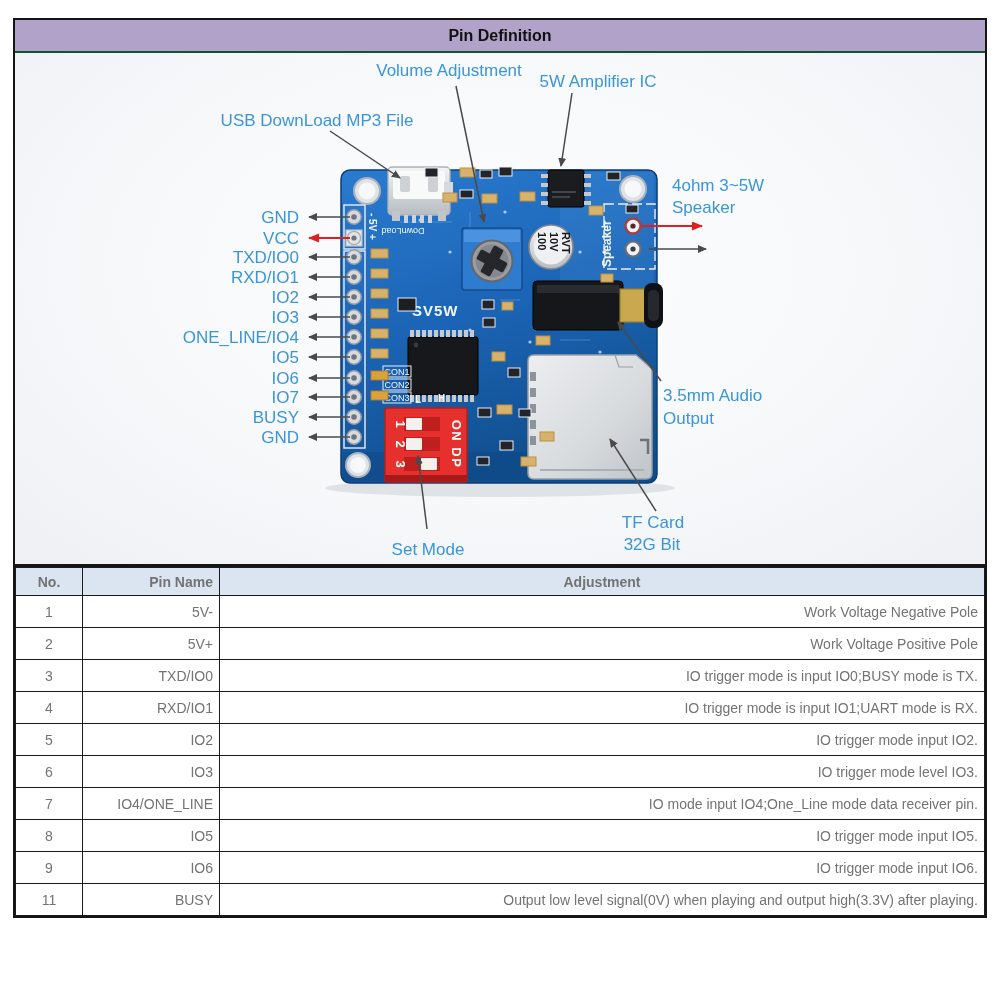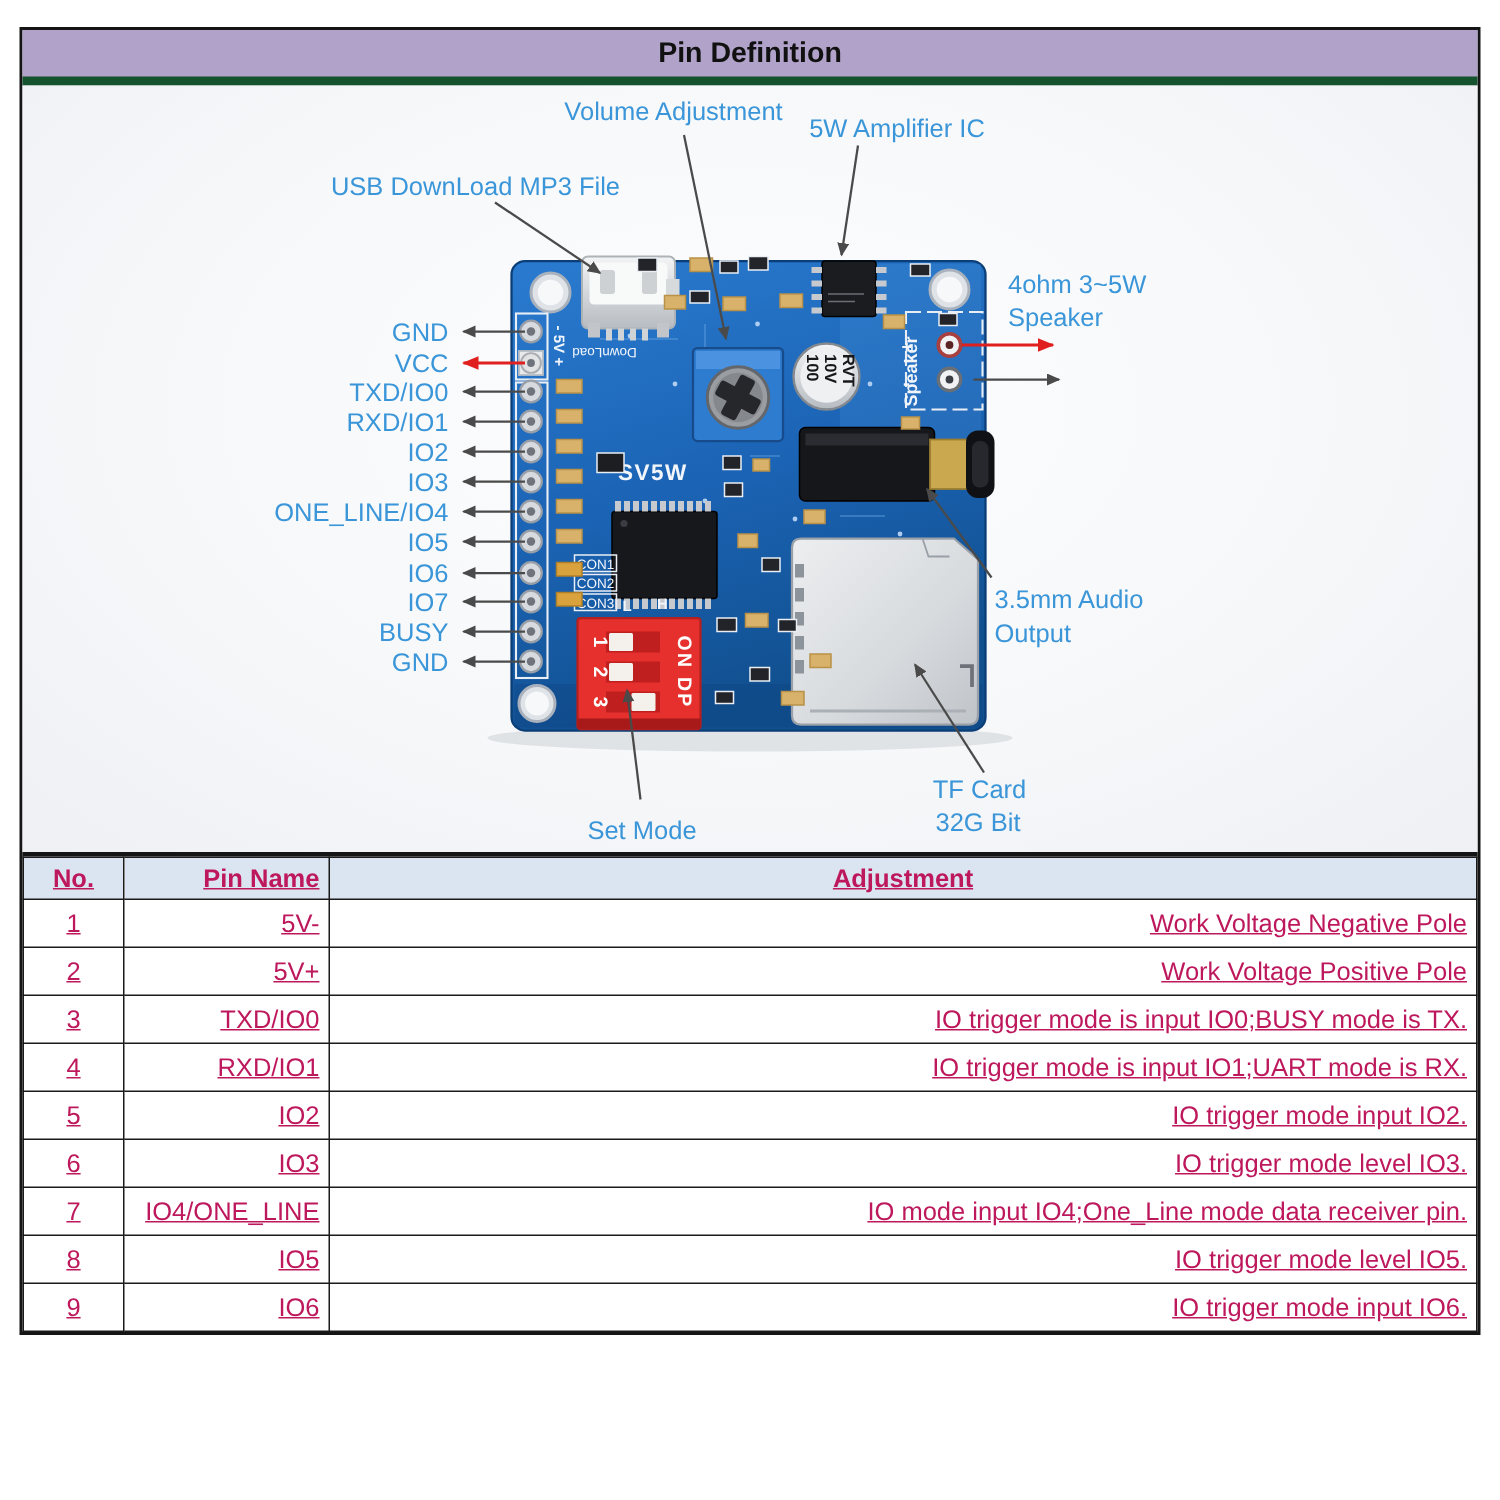--- a/index.html
+++ b/index.html
@@ -1,23 +1,23 @@
 <!DOCTYPE html>
 <html><head>
 <meta charset="utf-8">
 <style>
   html,body{margin:0;padding:0;}
   body{width:1000px;height:1000px;background:#ffffff;font-family:"Liberation Sans",sans-serif;position:relative;overflow:hidden;}
   .frame{position:absolute;left:13px;top:18px;width:970px;border:2px solid #151515;background:#fff;}
-  .title-bar{height:31px;line-height:31px;background:#b0a2c8;border-bottom:6px solid #14532d;text-align:center;font-weight:bold;font-size:19px;color:#111;}
+  .title-bar{height:31px;line-height:31px;background:#b0a2c8;border-bottom:2px solid #14532d;text-align:center;font-weight:bold;font-size:16px;color:#111;}
   .photo{height:511px;border-bottom:3px solid #151515;position:relative;
          background:radial-gradient(ellipse at 50% 42%, #fdfdfe 0%, #f7f8fa 55%, #eef0f4 100%);}
   .photo svg{position:absolute;left:0;top:0;width:100%;height:100%;}
   table{width:100%;border-collapse:collapse;table-layout:fixed;}
-  th,td{border:1px solid #1a1a1a;font-size:17px;color:#be185d;overflow:hidden;white-space:nowrap;text-decoration:underline;}
+  th,td{border:1px solid #1a1a1a;font-size:14px;color:#737373;overflow:hidden;white-space:nowrap;}
   th{background:#dbe5f1;height:27px;font-weight:bold;padding:0 6px;}
   td{height:31px;padding:0 6px;background:#fff;}
   .c{text-align:center;padding:0 2px;}
   .l{text-align:right;}
   svg text{font-family:"Liberation Sans",sans-serif;}
   .callout{fill:#3a96d8;font-size:17px;}
   .pinlab{fill:#3a96d8;font-size:17px;}
   .silk{fill:#f2f6fb;}
 </style>
 </head>
@@ -390,22 +390,27 @@
           <td class="l">IO trigger mode level IO3.</td>
         </tr>
       <tr>
           <td class="c">7</td>
           <td class="l">IO4/ONE_LINE</td>
           <td class="l">IO mode input IO4;One_Line mode data receiver pin.</td>
         </tr>
       <tr>
           <td class="c">8</td>
           <td class="l">IO5</td>
-          <td class="l">IO trigger mode level IO5.</td>
+          <td class="l">IO trigger mode input IO5.</td>
         </tr>
       <tr>
           <td class="c">9</td>
           <td class="l">IO6</td>
           <td class="l">IO trigger mode input IO6.</td>
         </tr>
+      <tr>
+          <td class="c">11</td>
+          <td class="l">BUSY</td>
+          <td class="l">Output low level signal(0V) when playing and output high(3.3V) after playing.</td>
+        </tr>
     </tbody>
   </table>
 </div>
 
 </body></html>

